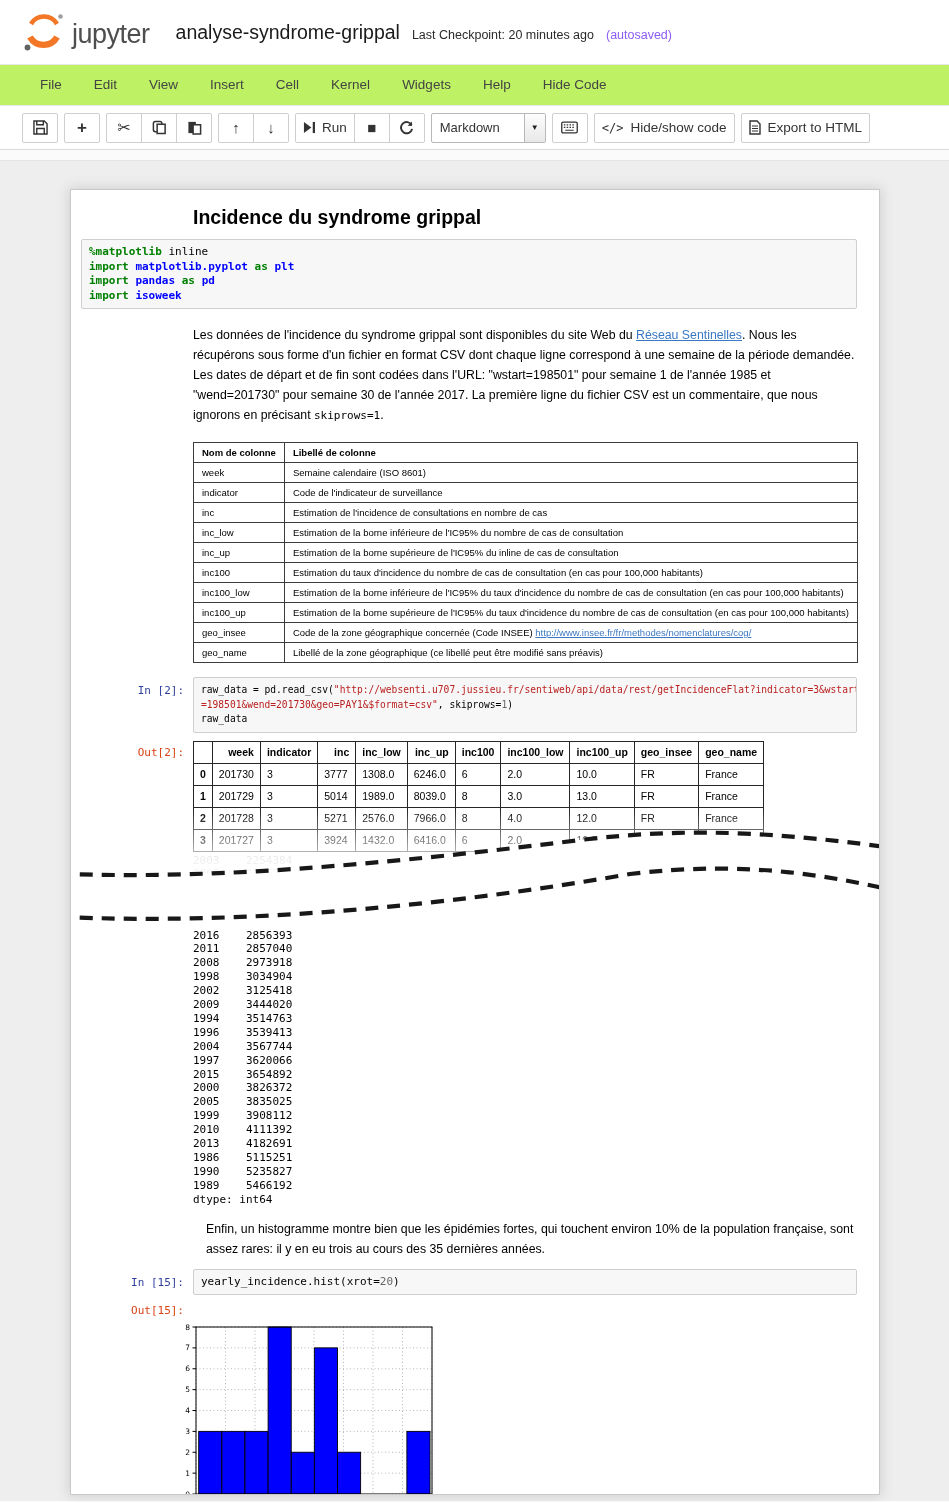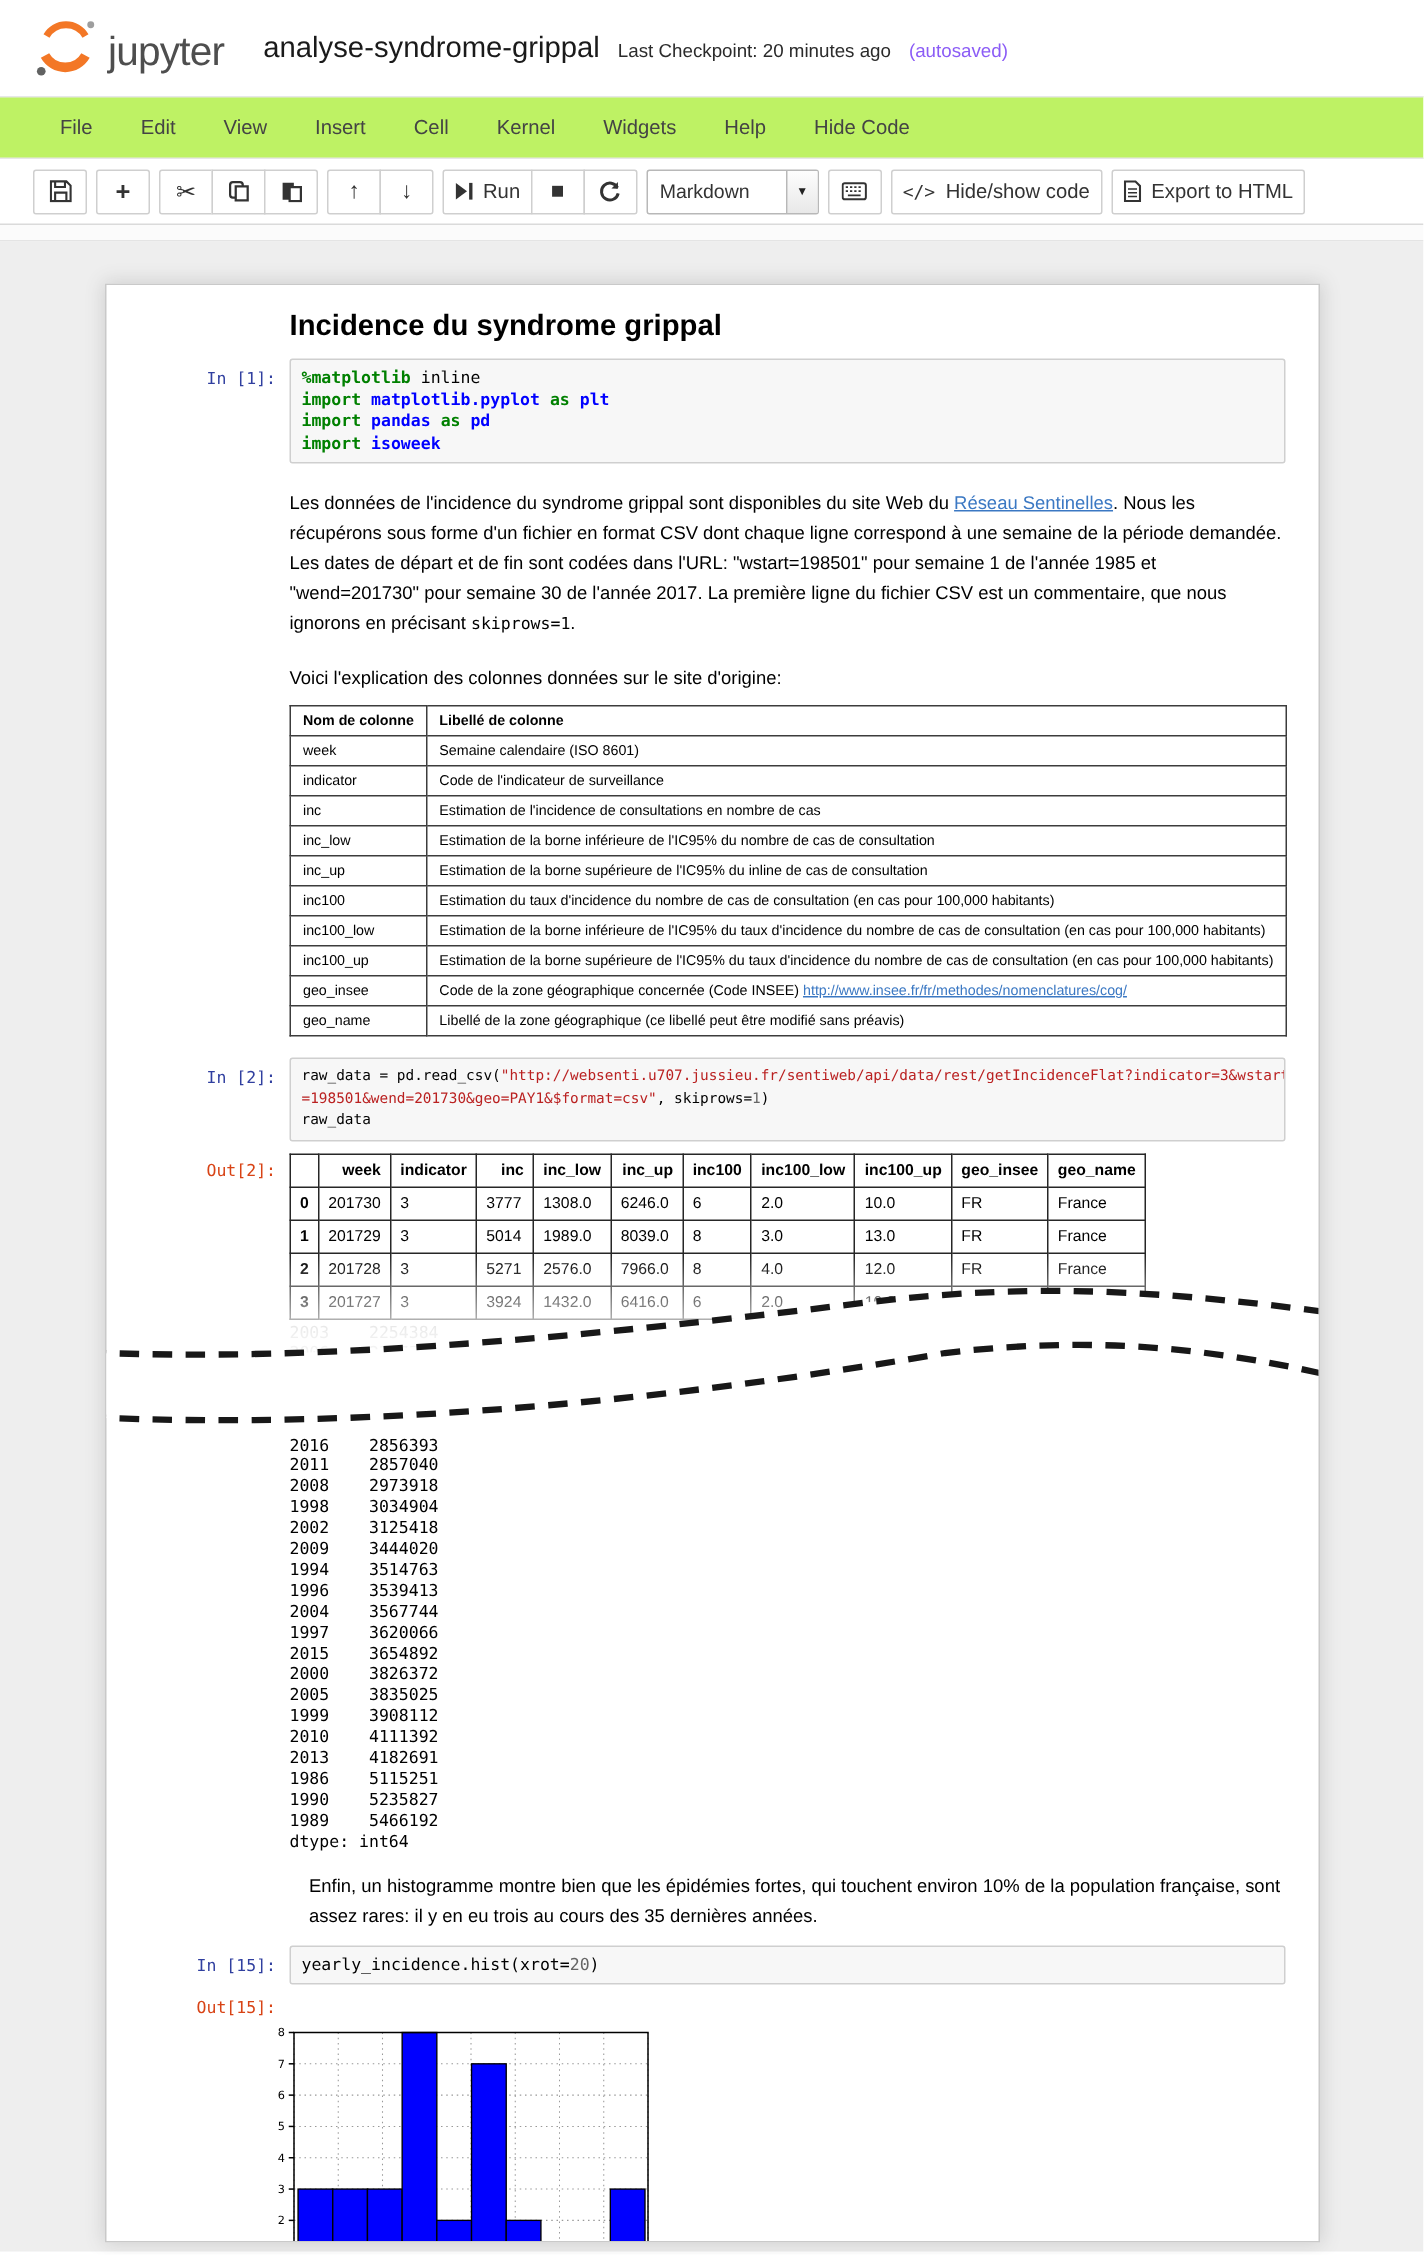--- a/index.html
+++ b/index.html
@@ -231,37 +231,35 @@
 <div id="notebook-container">
 
   <div class="cell">
     <div class="prompt"></div>
     <div class="inner">
       <h1 class="nb-h1">Incidence du syndrome grippal</h1>
     </div>
   </div>
 
   <div class="cell" style="margin-top:8px;">
-    <div class="prompt inprompt">In [1]:</div>
     <div class="inner">
       <div class="code-box"><div><span class="tk-kw">%matplotlib</span><span class="tk-pl"> inline</span></div><div><span class="tk-kw">import</span><span class="tk-pl"> </span><span class="tk-nn">matplotlib.pyplot</span><span class="tk-pl"> </span><span class="tk-kw">as</span><span class="tk-pl"> </span><span class="tk-nn">plt</span></div><div><span class="tk-kw">import</span><span class="tk-pl"> </span><span class="tk-nn">pandas</span><span class="tk-pl"> </span><span class="tk-kw">as</span><span class="tk-pl"> </span><span class="tk-nn">pd</span></div><div><span class="tk-kw">import</span><span class="tk-pl"> </span><span class="tk-nn">isoweek</span></div></div>
     </div>
   </div>
 
   <div class="cell" style="margin-top:8px;">
     <div class="prompt"></div>
     <div class="inner md">
       <p><span>Les données de l'incidence du syndrome grippal sont disponibles du site Web du </span><span class="rt-link">Réseau Sentinelles</span><span>. Nous les récupérons sous forme d'un fichier en format CSV dont chaque ligne correspond à une semaine de la période demandée. Les dates de départ et de fin sont codées dans l'URL: "wstart=198501" pour semaine 1 de l'année 1985 et "wend=201730" pour semaine 30 de l'année 2017. La première ligne du fichier CSV est un commentaire, que nous ignorons en précisant </span><span class="rt-code">skiprows=1</span><span>.</span></p>
     </div>
   </div>
 
   <div class="cell">
     <div class="prompt"></div>
     <div class="inner md">
-      <p>Voici l'explication des colonnes données sur le site d'origine:</p>
       <table class="def-table">
             <thead>
               <tr>
                 <th>Nom de colonne</th>
                 <th>Libellé de colonne</th>
               </tr>
             </thead>
             <tbody>
               <tr>
                 <td>week</td>

